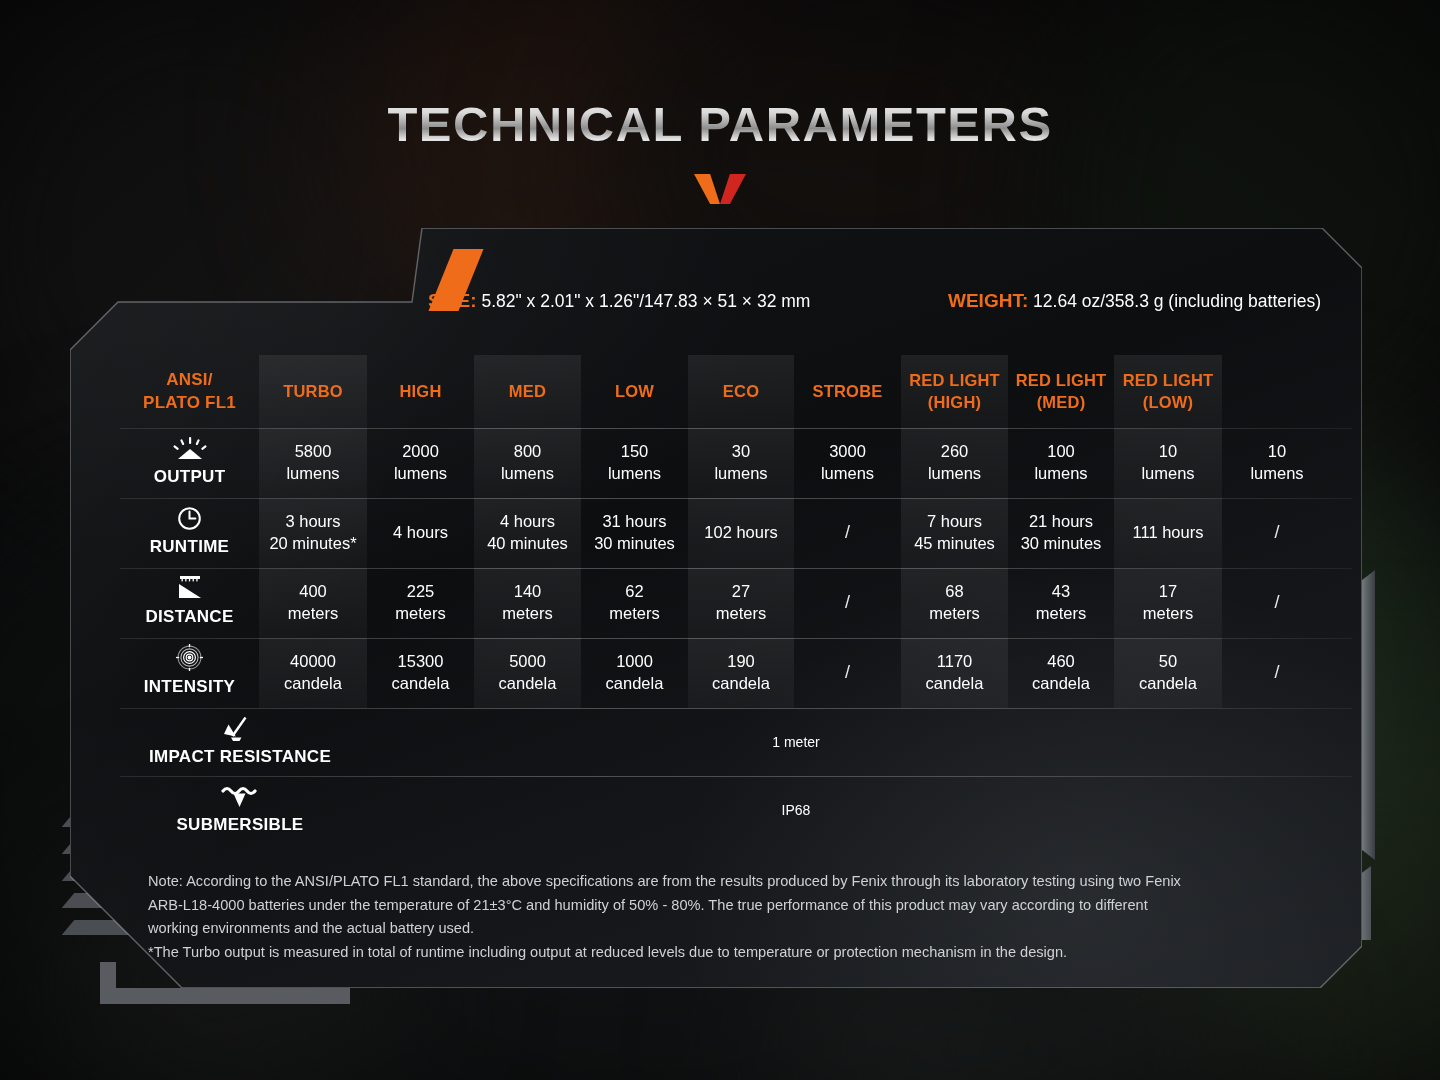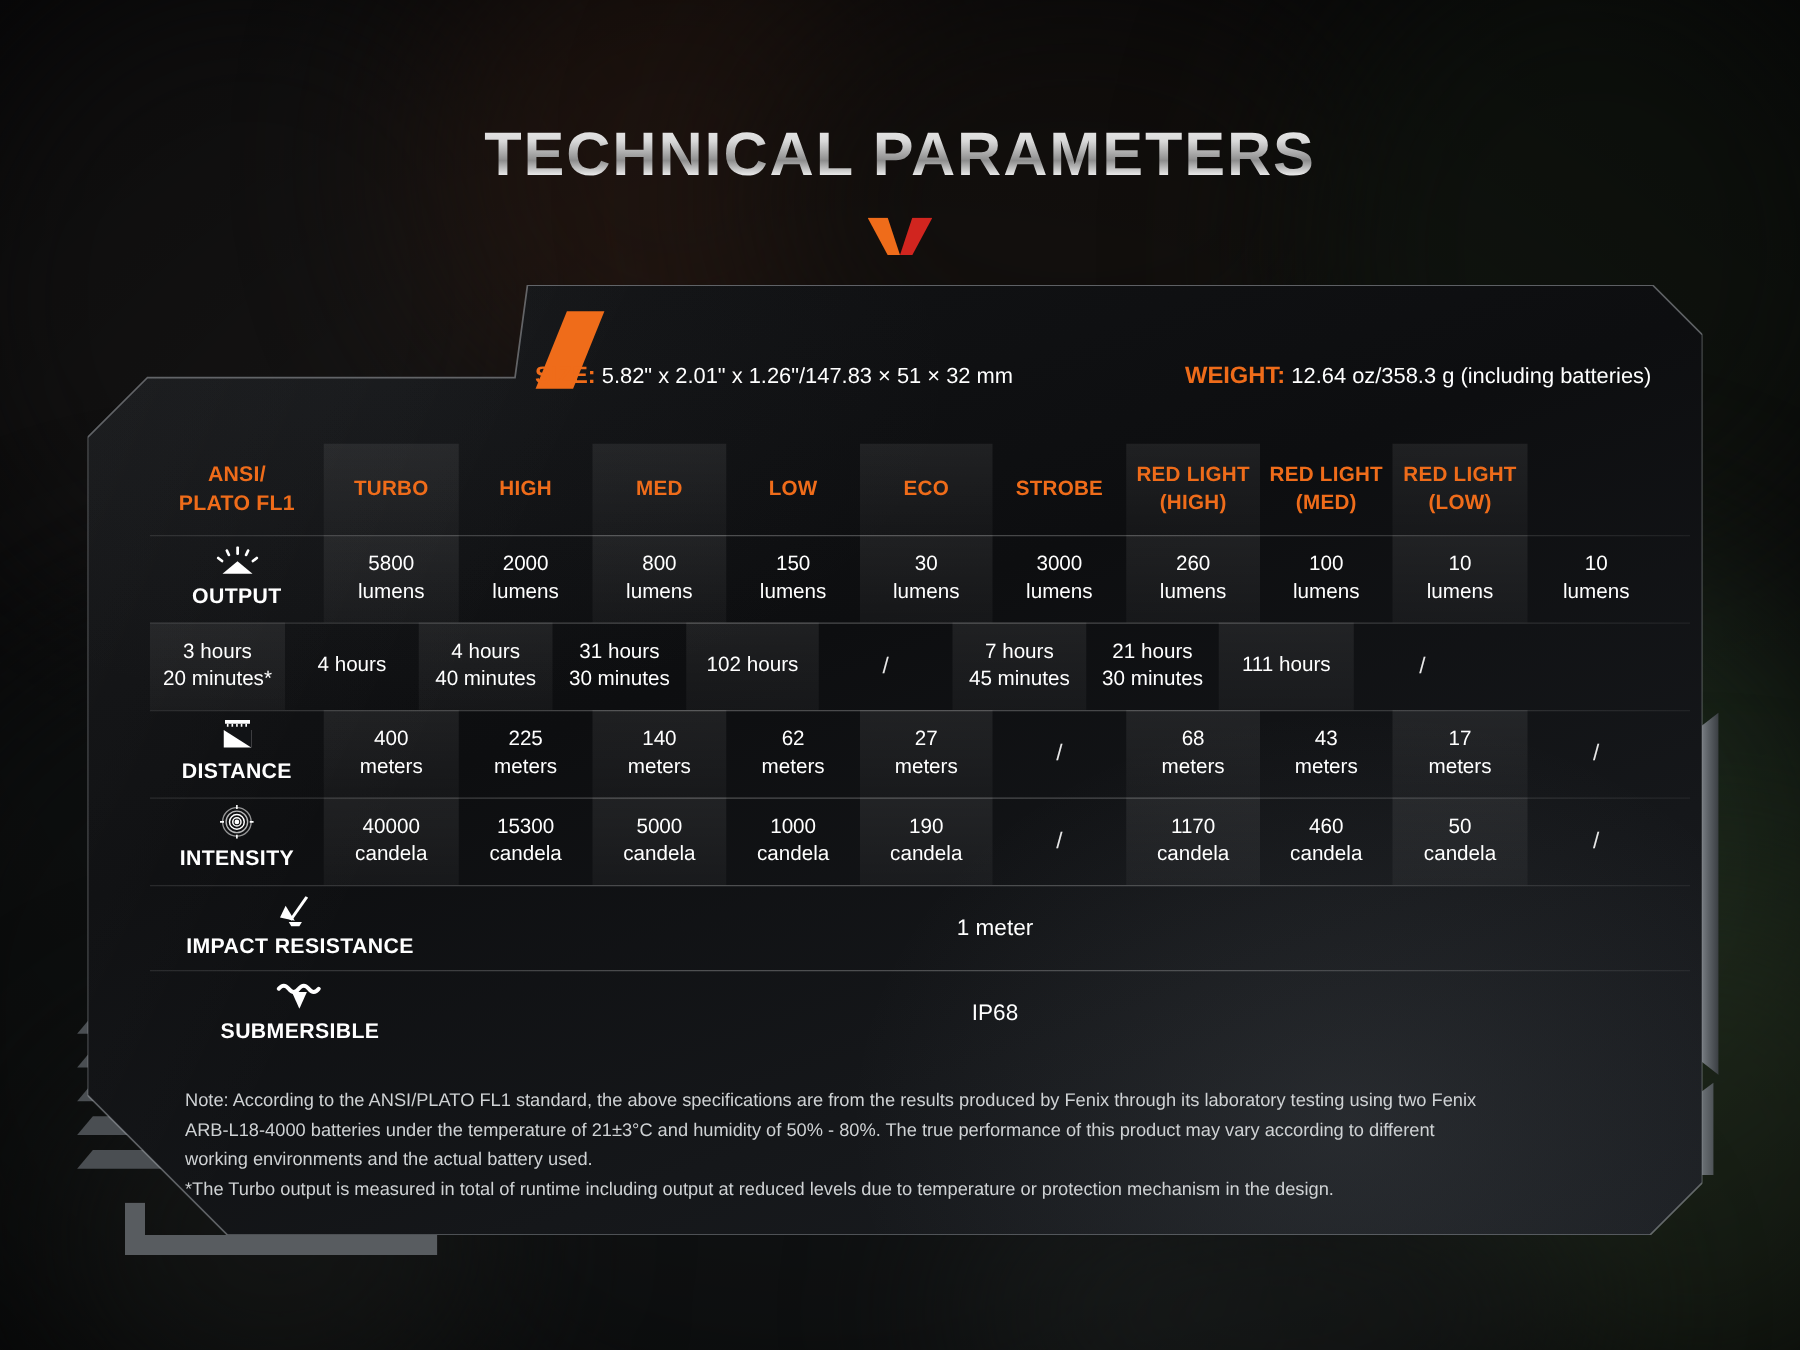--- a/index.html
+++ b/index.html
@@ -112,21 +112,21 @@
 
   .datarow{ height:70px; }
   .rowlabel{ font-weight:bold; font-size:17px; color:#fff; letter-spacing:.3px; }
   .ricon{ margin-bottom:5px; height:24px; display:flex; align-items:flex-end; justify-content:center; }
   .slash{ font-size:18px; color:#e8e8e8; }
 
   .wide-row{ height:68px; position:relative; }
   .wide-row .labelcell{ width:139px; display:flex; flex-direction:column;
       align-items:center; justify-content:center; }
   .wide-row .wval{ flex:1; display:flex; align-items:center; justify-content:center;
-      color:#fff; font-size:18px; }
+      color:#fff; font-size:14px; }
   #impact-label, #sub-label{ font-weight:bold; font-size:17px; white-space:nowrap; }
   #impact-row .labelcell{ width:240px; }
   #sub-row .labelcell{ width:240px; }
   #impact-row .wval, #sub-row .wval{ margin-left:-120px; }
 
   
   #note{ position:absolute; left:148px; top:870px; width:1190px;
      color:#cfd2d4; font-size:14.6px; line-height:1.62; }
 
   svg.ico{ display:block; }
@@ -266,20 +266,29 @@
       <span>10</span>
       <span>lumens</span>
       </div>
     <div class="cell c10">
       <span>10</span>
       <span>lumens</span>
       </div>
   </div>
 
   <div class="trow datarow">
+    <div class="cell c0">
+      <span class="ricon">
+        <svg class="ico" width="25" height="25" viewBox="0 0 25 25">
+          <circle cx="12.5" cy="12.5" r="10.3" fill="none" stroke="#fff" stroke-width="2"></circle>
+          <path d="M12.5 5.6 V12.5 H18.4" fill="none" stroke="#fff" stroke-width="2" stroke-linecap="round"></path>
+        </svg>
+      </span>
+      <span class="rowlabel">RUNTIME</span>
+    </div>
     <div class="cell c1 hl">
       <span>3 hours</span>
       <span>20 minutes*</span>
       </div>
     <div class="cell c2">
       <span>4 hours</span>
       </div>
     <div class="cell c3 hl">
       <span>4 hours</span>
       <span>40 minutes</span>

